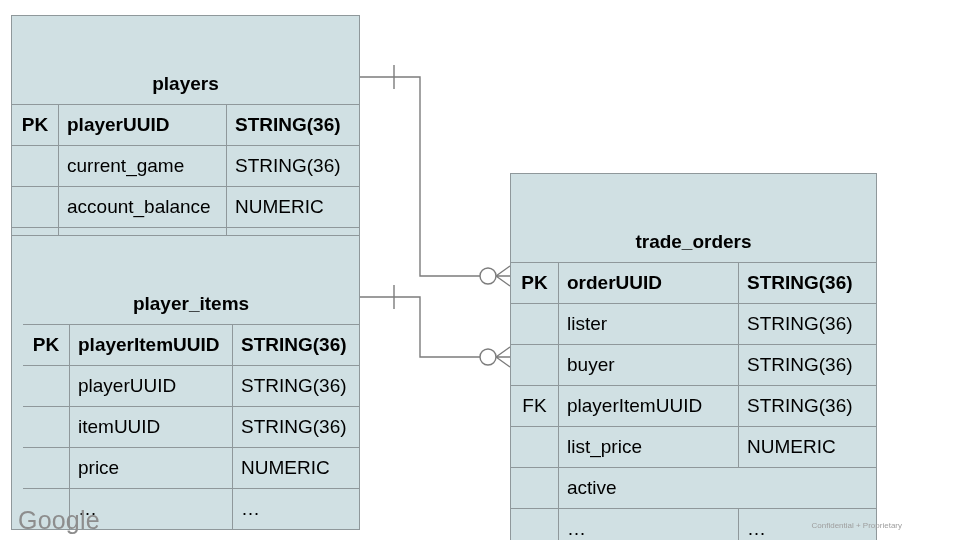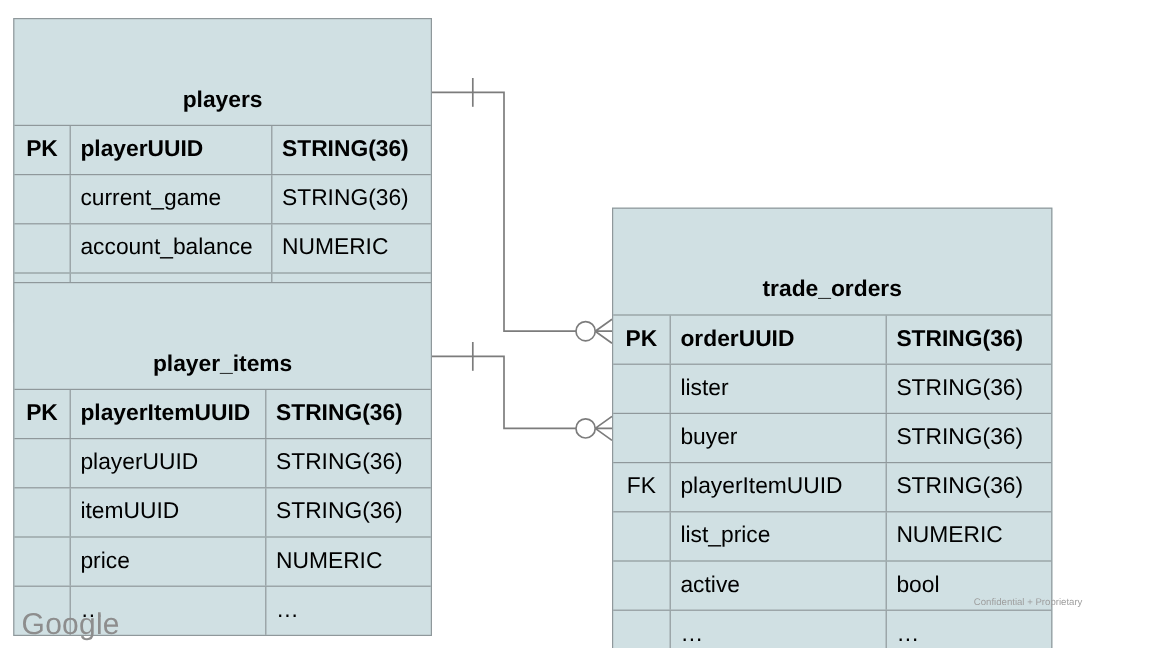--- a/index.html
+++ b/index.html
@@ -48,21 +48,21 @@
     font-size: 19px;
     padding: 0 8px;
     overflow: hidden;
     white-space: nowrap;
   }
   .cell.key { justify-content: center; padding: 0; font-weight: bold; border-left: none; }
   .tbl-row:not(.bold) .cell.key { font-weight: normal; }
   .cell.type { flex: 1; }
 
   #tbl-players      { left: 11px;  top: 15px;  width: 349px; }
-  #tbl-player-items { left: 11px;  top: 235px; width: 349px; }
+  #tbl-player-items { left: 11px;  top: 235px; width: 349px; padding-left: 11px; }
   #tbl-trade-orders { left: 510px; top: 173px; width: 367px; }
 
   #tbl-players .cell.key       { width: 46px; }
   #tbl-players .cell.field     { width: 168px; }
   #tbl-player-items .cell.key  { width: 46px; }
   #tbl-player-items .cell.field{ width: 163px; }
   #tbl-trade-orders .cell.key  { width: 47px; }
   #tbl-trade-orders .cell.field{ width: 180px; }
 
   
@@ -89,21 +89,21 @@
     left: 18px;
     top: 506px;
     font-size: 25px;
     letter-spacing: 0.2px;
     color: var(--footer-logo-gray, #8d8d8d);
     z-index: 3;
   }
   .confidential {
     position: absolute;
     right: 58px;
-    top: 497px;
+    top: 521px;
     font-size: 8px;
     color: var(--footer-note-gray, #9e9e9e);
     z-index: 3;
     text-align: center;
   }
 </style>
 </head>
 <body>
 
 <div class="slide">
@@ -199,21 +199,20 @@
         <div class="cell type">STRING(36)</div>
       </div>
       <div class="tbl-row">
         <div class="cell key"></div>
         <div class="cell field">list_price</div>
         <div class="cell type">NUMERIC</div>
       </div>
       <div class="tbl-row">
         <div class="cell key"></div>
         <div class="cell field">active</div>
-        <div class="cell type">bool</div>
       </div>
       <div class="tbl-row">
         <div class="cell key"></div>
         <div class="cell field">…</div>
         <div class="cell type">…</div>
       </div>
     </div>
 
   <div class="google-logo">Google</div>
 

